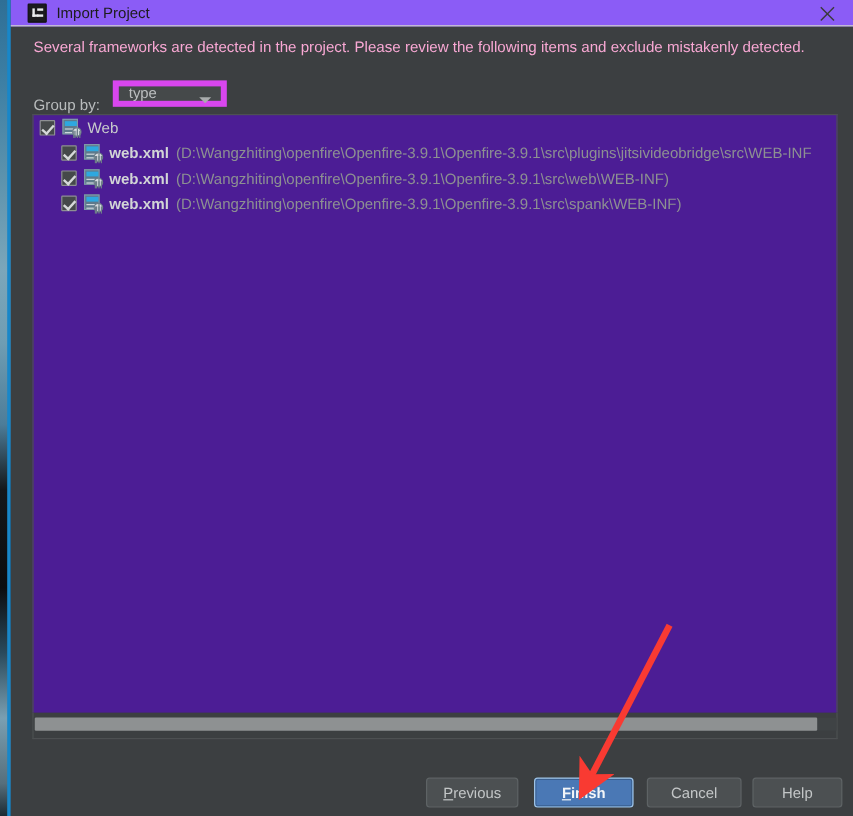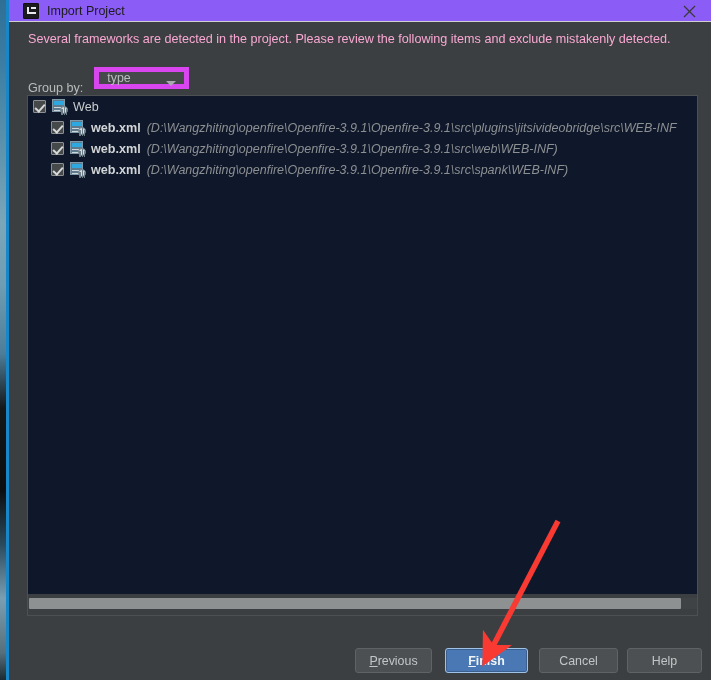--- a/index.html
+++ b/index.html
@@ -106,21 +106,21 @@
     border-left: 5px solid transparent;
     border-right: 5px solid transparent;
     border-top: 5px solid #a9acad;
   }
 
   
   #tree-panel {
     position: absolute;
     left: 18px; top: 95px;
     width: 671px; height: 499px;
-    background: #0f172a;
+    background: #4c1d95;
     border: 1px solid #4d5052;
     border-bottom: none;
     overflow: hidden;
   }
   .tree-row {
     position: relative;
     height: 21px;
     display: flex; align-items: center;
     white-space: nowrap;
   }
@@ -188,21 +188,20 @@
 
   .node-name {
     font-size: 12.6px;
     color: #c8cbcc;
   }
   .node-name.bold { font-weight: bold; color: #d2d5d6; }
   .node-path {
     font-size: 12.5px;
     color: #8d9092;
     margin-left: 6px;
-    font-style: italic;
   }
 
   
   #scroll-area {
     position: absolute;
     left: 18px; top: 594px;
     width: 671px; height: 22px;
     background: #3c3f41;
     border: 1px solid #4d5052;
     border-top: none;

